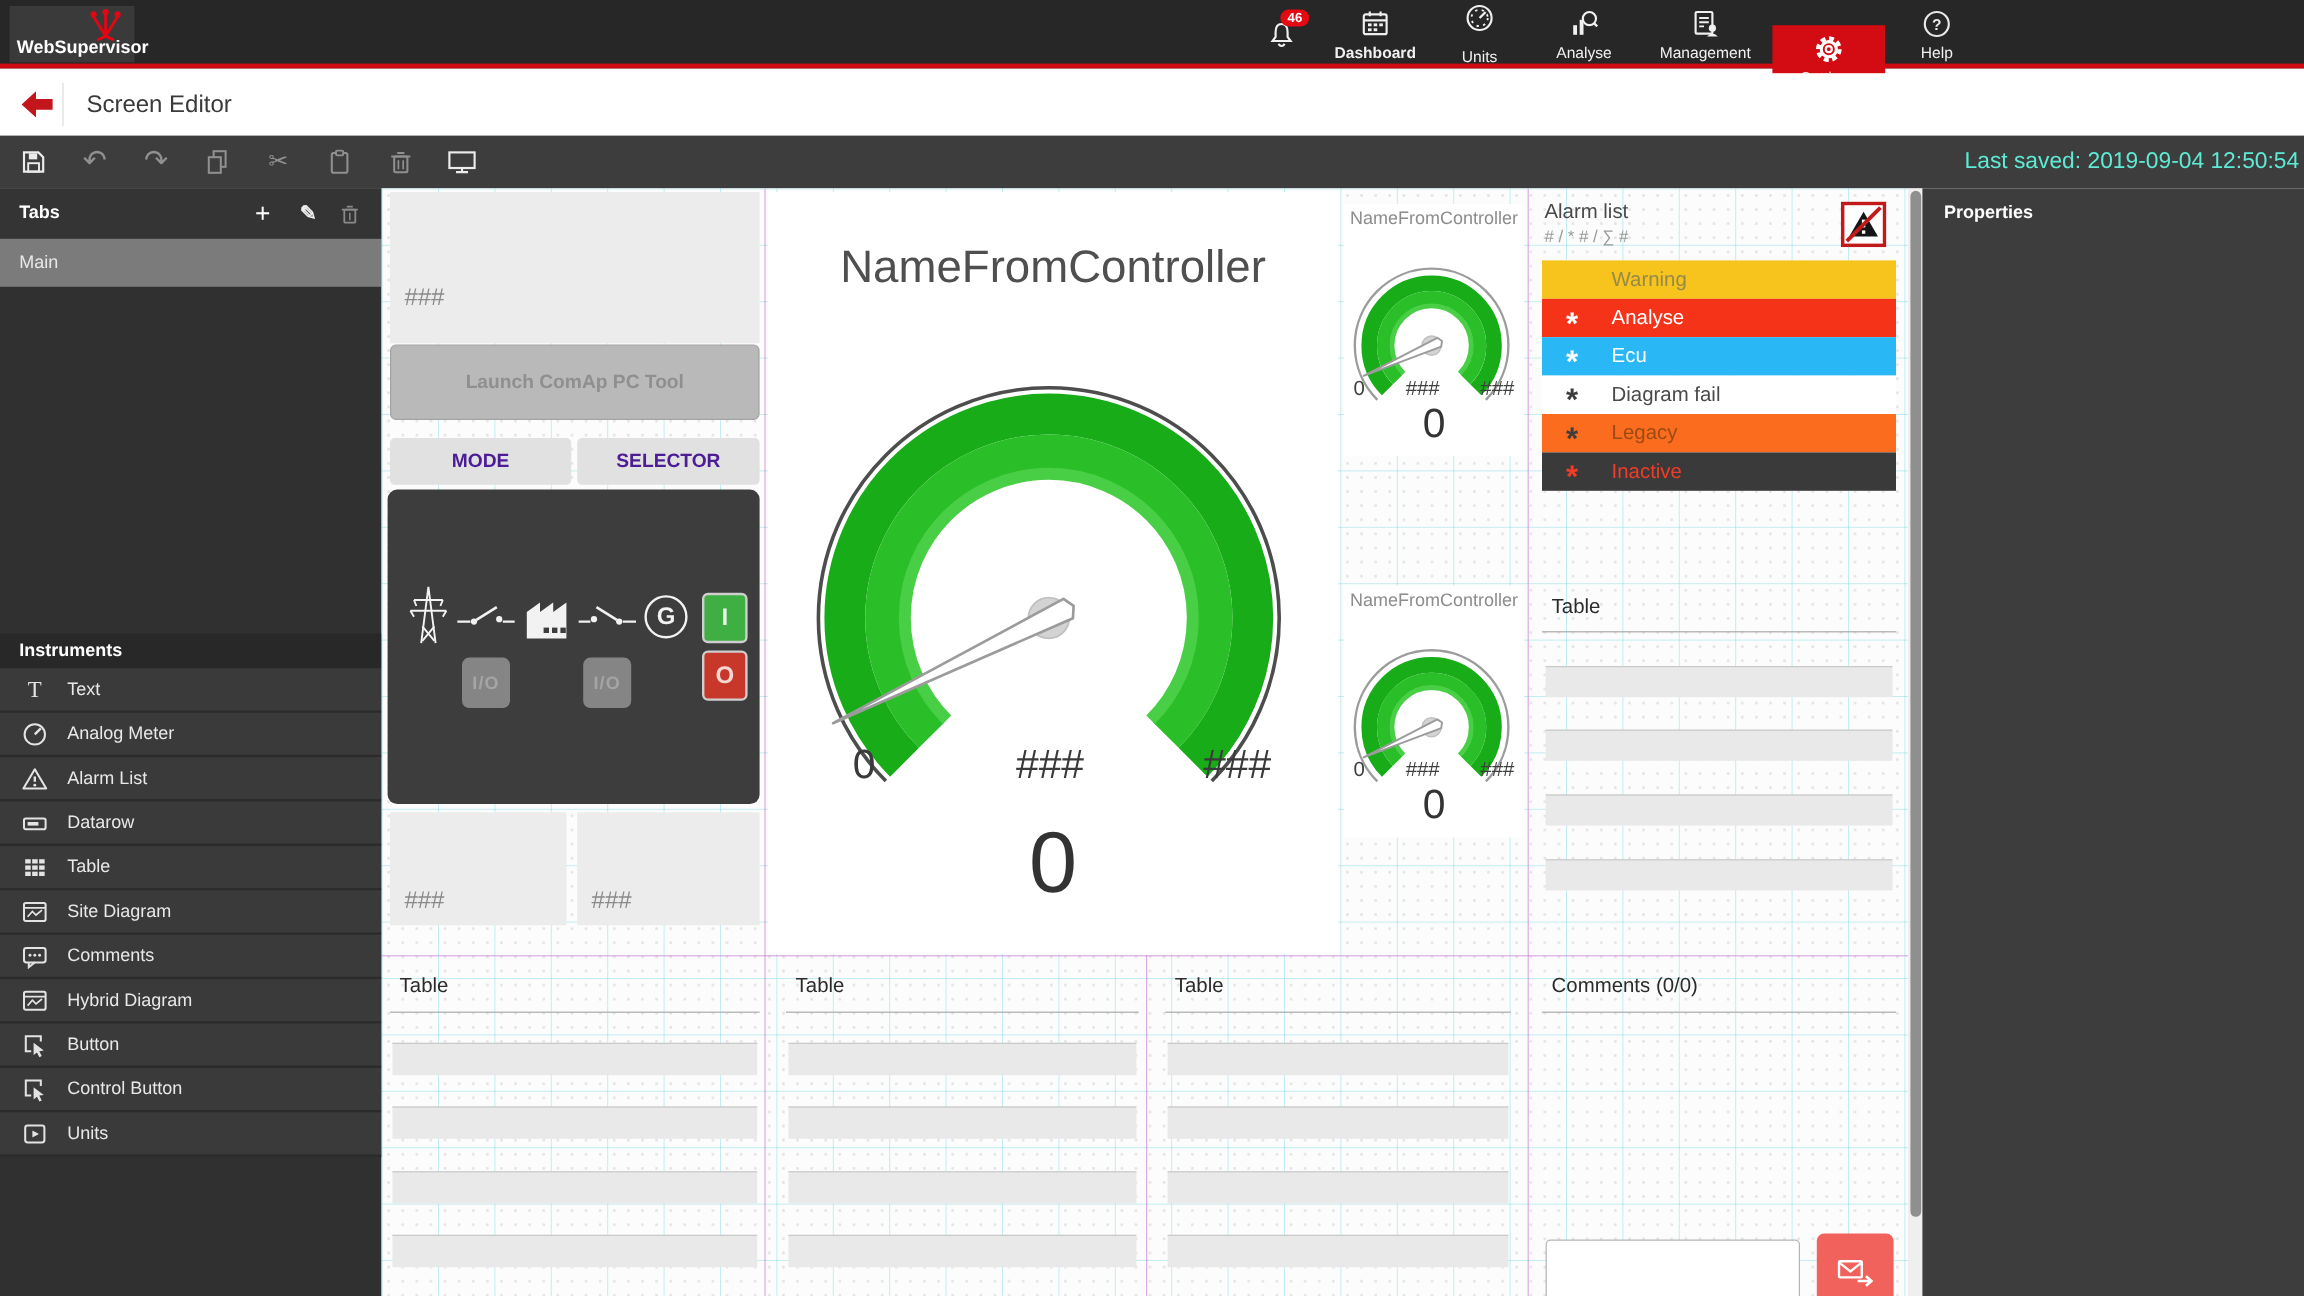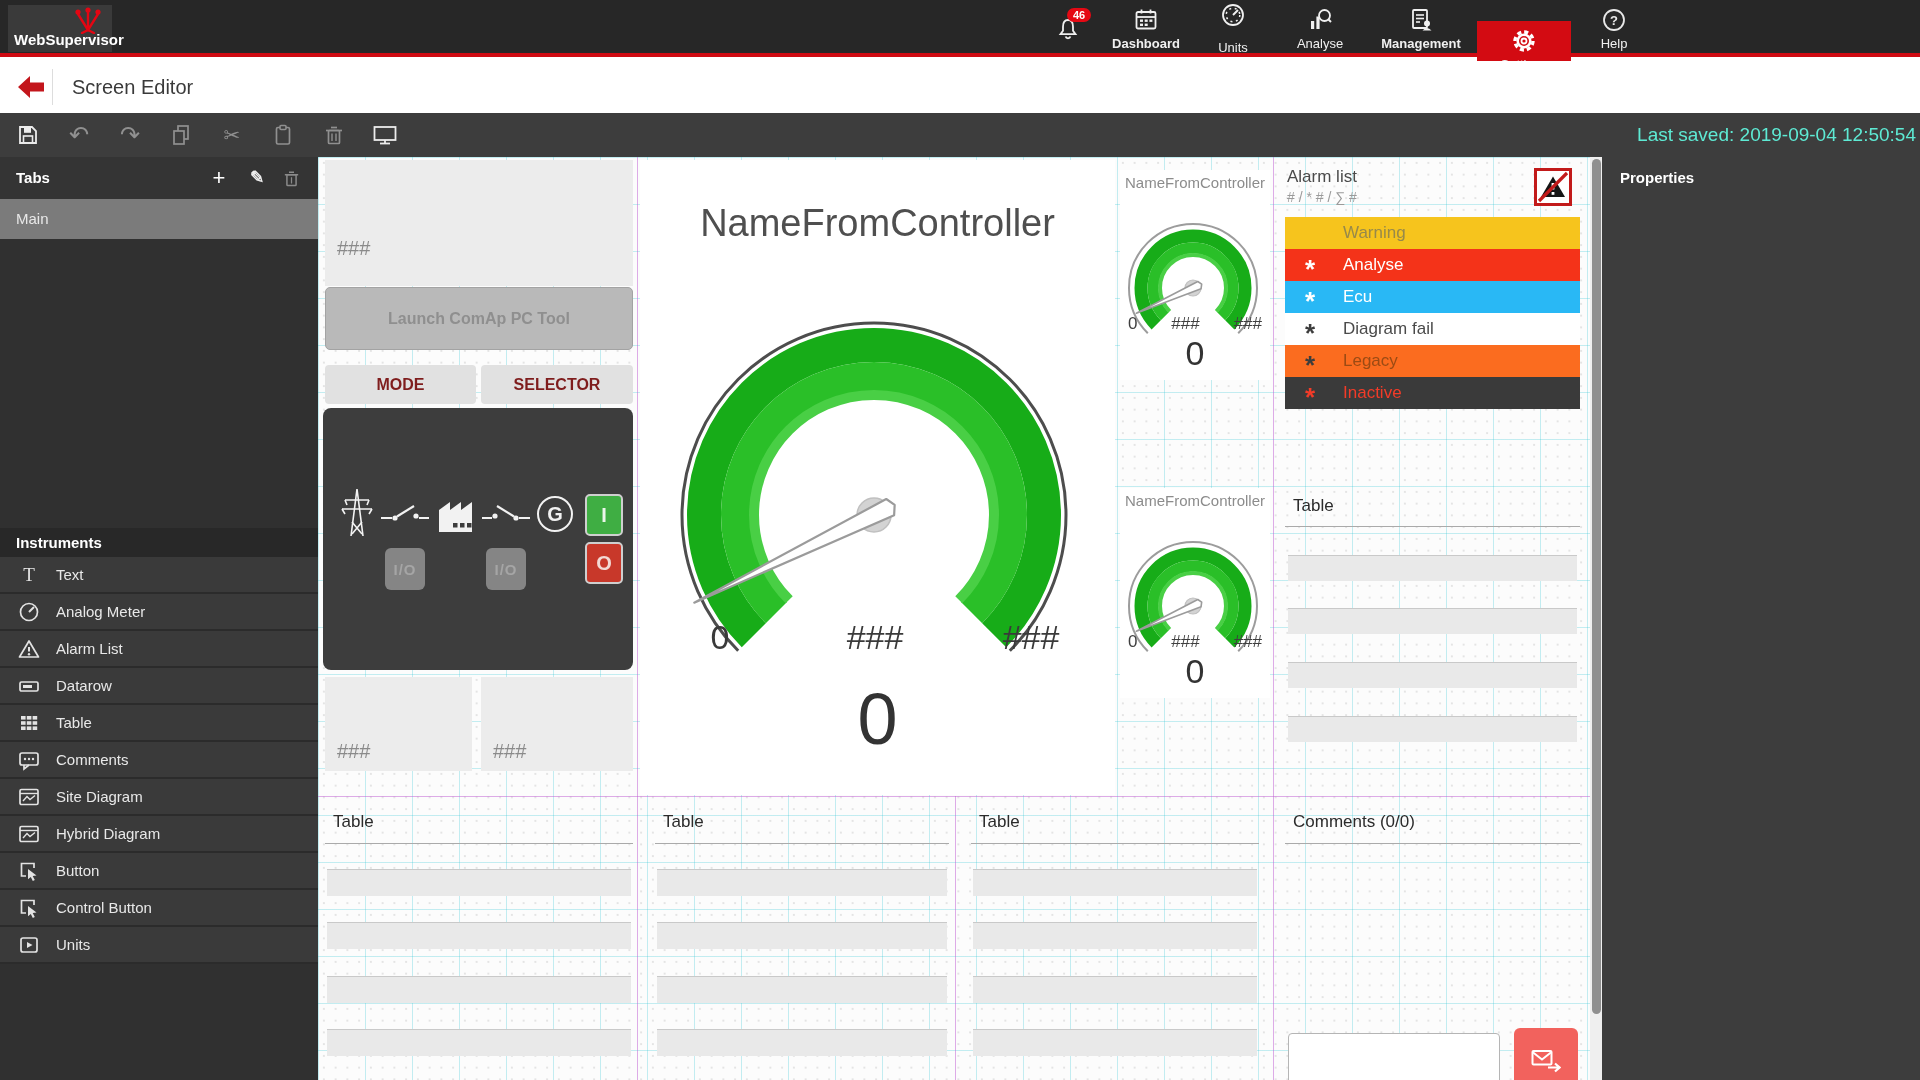--- a/index.html
+++ b/index.html
@@ -9,21 +9,21 @@
   
   .topbar { position:absolute; top:0; left:0; width:1920px; height:57px;
             background:#272727; border-bottom:4px solid #cf0a12; color:#eee; }
   .logo-box { position:absolute; left:8px; top:5px; width:104px; height:47px; background:#3a3a3a; }
   .logo-box svg { position:absolute; right:6px; top:1px; }
   .brand { position:absolute; left:6px; bottom:4px; font-size:15px; font-weight:bold; color:#fff; }
   .navwrap { position:absolute; left:1035px; top:0; height:57px; display:flex; }
   .nav-item { height:57px; display:flex; flex-direction:column; align-items:center;
               justify-content:center; gap:3px; font-size:13px; color:#f0f0f0; cursor:pointer; }
   .nav-bell { width:66px; } .nav-dash{width:90px;font-weight:bold;} .nav-units{width:84px;gap:12px;} .nav-analyse{width:90px;}
-  .nav-mgmt{width:112px;font-weight:bold;} .nav-settings{width:94px; background:#d30b12;margin-top:21px;} .nav-help{width:86px;}
+  .nav-mgmt{width:112px;} .nav-settings{width:94px; background:#d30b12;margin-top:21px;} .nav-help{width:86px;}
   .session { display:flex; background:#181818; height:57px; }
   .user-block { width:190px; display:flex; align-items:center; gap:8px; padding-left:10px; }
   .user-lines { font-size:14px; line-height:17px; color:#f2f2f2; }
   .logout { width:73px; border-left:1px solid #4a4a4a; display:flex; flex-direction:column;
             align-items:center; justify-content:center; gap:2px; font-size:13px; color:#f5f5f5; }
   .bell-wrap { position:relative; }
   .badge { position:absolute; top:-8px; left:12px; background:#e50914; color:#fff; font-size:11px;
            font-weight:bold; padding:1px 6px; border-radius:9px; }
 
   
@@ -68,21 +68,21 @@
   .hline { position:absolute; height:1px; background:rgba(190,90,210,0.50); left:0; width:1272px; }
 
   .w-text { position:absolute; background:#ececec; }
   .hash { position:absolute; left:12px; bottom:26px; font-size:20px; color:#8a8a8a; }
   .hash-sm { bottom:8px; }
 
   .w-launch { position:absolute; left:7px; top:130px; width:308px; height:63px; background:#b9b9b9;
               border:1px solid #a3a3a3; border-radius:5px; color:#8f8f8f; font-size:16px; font-weight:bold;
               display:flex; align-items:center; justify-content:center; cursor:pointer; }
   .w-smallbtn { position:absolute; top:208px; height:39px; background:#e1e1e1; border-radius:4px;
-                color:#7f1d1d; font-size:16px; font-weight:bold; display:flex; align-items:center;
+                color:#4c1d95; font-size:16px; font-weight:bold; display:flex; align-items:center;
                 justify-content:center; cursor:pointer; }
 
   .w-sitepanel { position:absolute; left:5px; top:251px; width:310px; height:262px; background:#3d3d3d;
                  border-radius:8px; }
   .sp { position:absolute; }
   .gen-circle { width:36px; height:36px; border:2.5px solid #f2f2f2; border-radius:50%;
                 color:#f2f2f2; font-size:20px; font-weight:bold; display:flex; align-items:center;
                 justify-content:center; }
   .btn-i { left:262px; top:86px; width:38px; height:42px; background:#3fae43; border:2px solid #cfcfcf;
            border-radius:5px; color:#eaf6ea; font-size:20px; font-weight:bold; display:flex;
@@ -382,41 +382,41 @@
               <rect x="14.6" y="14.4" width="4.6" height="3.6"></rect>
         </g>
           </svg>
       </span>
         <span class="ilabel">Table</span>
     </div>
 
     <div class="instr-item">
       <span class="iico">
         <svg width="22" height="22" viewBox="0 0 22 22">
+            <rect x="2" y="3.5" width="18" height="15" rx="1.5" fill="none" stroke="#e3e3e3" stroke-width="1.7"></rect>
+            <line x1="2" y1="7.5" x2="20" y2="7.5" stroke="#e3e3e3" stroke-width="1.4"></line>
+            <polyline points="5,15 9,10.5 12,13.5 17,9.5" fill="none" stroke="#e3e3e3" stroke-width="1.4"></polyline>
+          </svg>
+      </span>
+        <span class="ilabel">Site Diagram</span>
+    </div>
+
+    <div class="instr-item">
+      <span class="iico">
+        <svg width="22" height="22" viewBox="0 0 22 22">
             <rect x="2" y="4" width="18" height="12" rx="2" fill="none" stroke="#e3e3e3" stroke-width="1.7"></rect>
             <path d="M6 16 L6 20 L11 16" fill="none" stroke="#e3e3e3" stroke-width="1.7"></path>
             <g fill="#e3e3e3">
               <circle cx="7" cy="10" r="1.2"></circle>
               <circle cx="11" cy="10" r="1.2"></circle>
               <circle cx="15" cy="10" r="1.2"></circle>
             </g>
           </svg>
       </span>
         <span class="ilabel">Comments</span>
-    </div>
-
-    <div class="instr-item">
-      <span class="iico">
-        <svg width="22" height="22" viewBox="0 0 22 22">
-            <rect x="2" y="3.5" width="18" height="15" rx="1.5" fill="none" stroke="#e3e3e3" stroke-width="1.7"></rect>
-            <line x1="2" y1="7.5" x2="20" y2="7.5" stroke="#e3e3e3" stroke-width="1.4"></line>
-            <polyline points="5,15 9,10.5 12,13.5 17,9.5" fill="none" stroke="#e3e3e3" stroke-width="1.4"></polyline>
-          </svg>
-      </span>
-        <span class="ilabel">Site Diagram</span>
     </div>
 
     <div class="instr-item">
       <span class="iico">
         <svg width="22" height="22" viewBox="0 0 22 22">
             <rect x="2" y="3.5" width="18" height="15" rx="1.5" fill="none" stroke="#e3e3e3" stroke-width="1.7"></rect>
             <line x1="2" y1="7.5" x2="20" y2="7.5" stroke="#e3e3e3" stroke-width="1.4"></line>
             <polyline points="5,15 9,10.5 12,13.5 17,9.5" fill="none" stroke="#e3e3e3" stroke-width="1.4"></polyline>
           </svg>
       </span>

